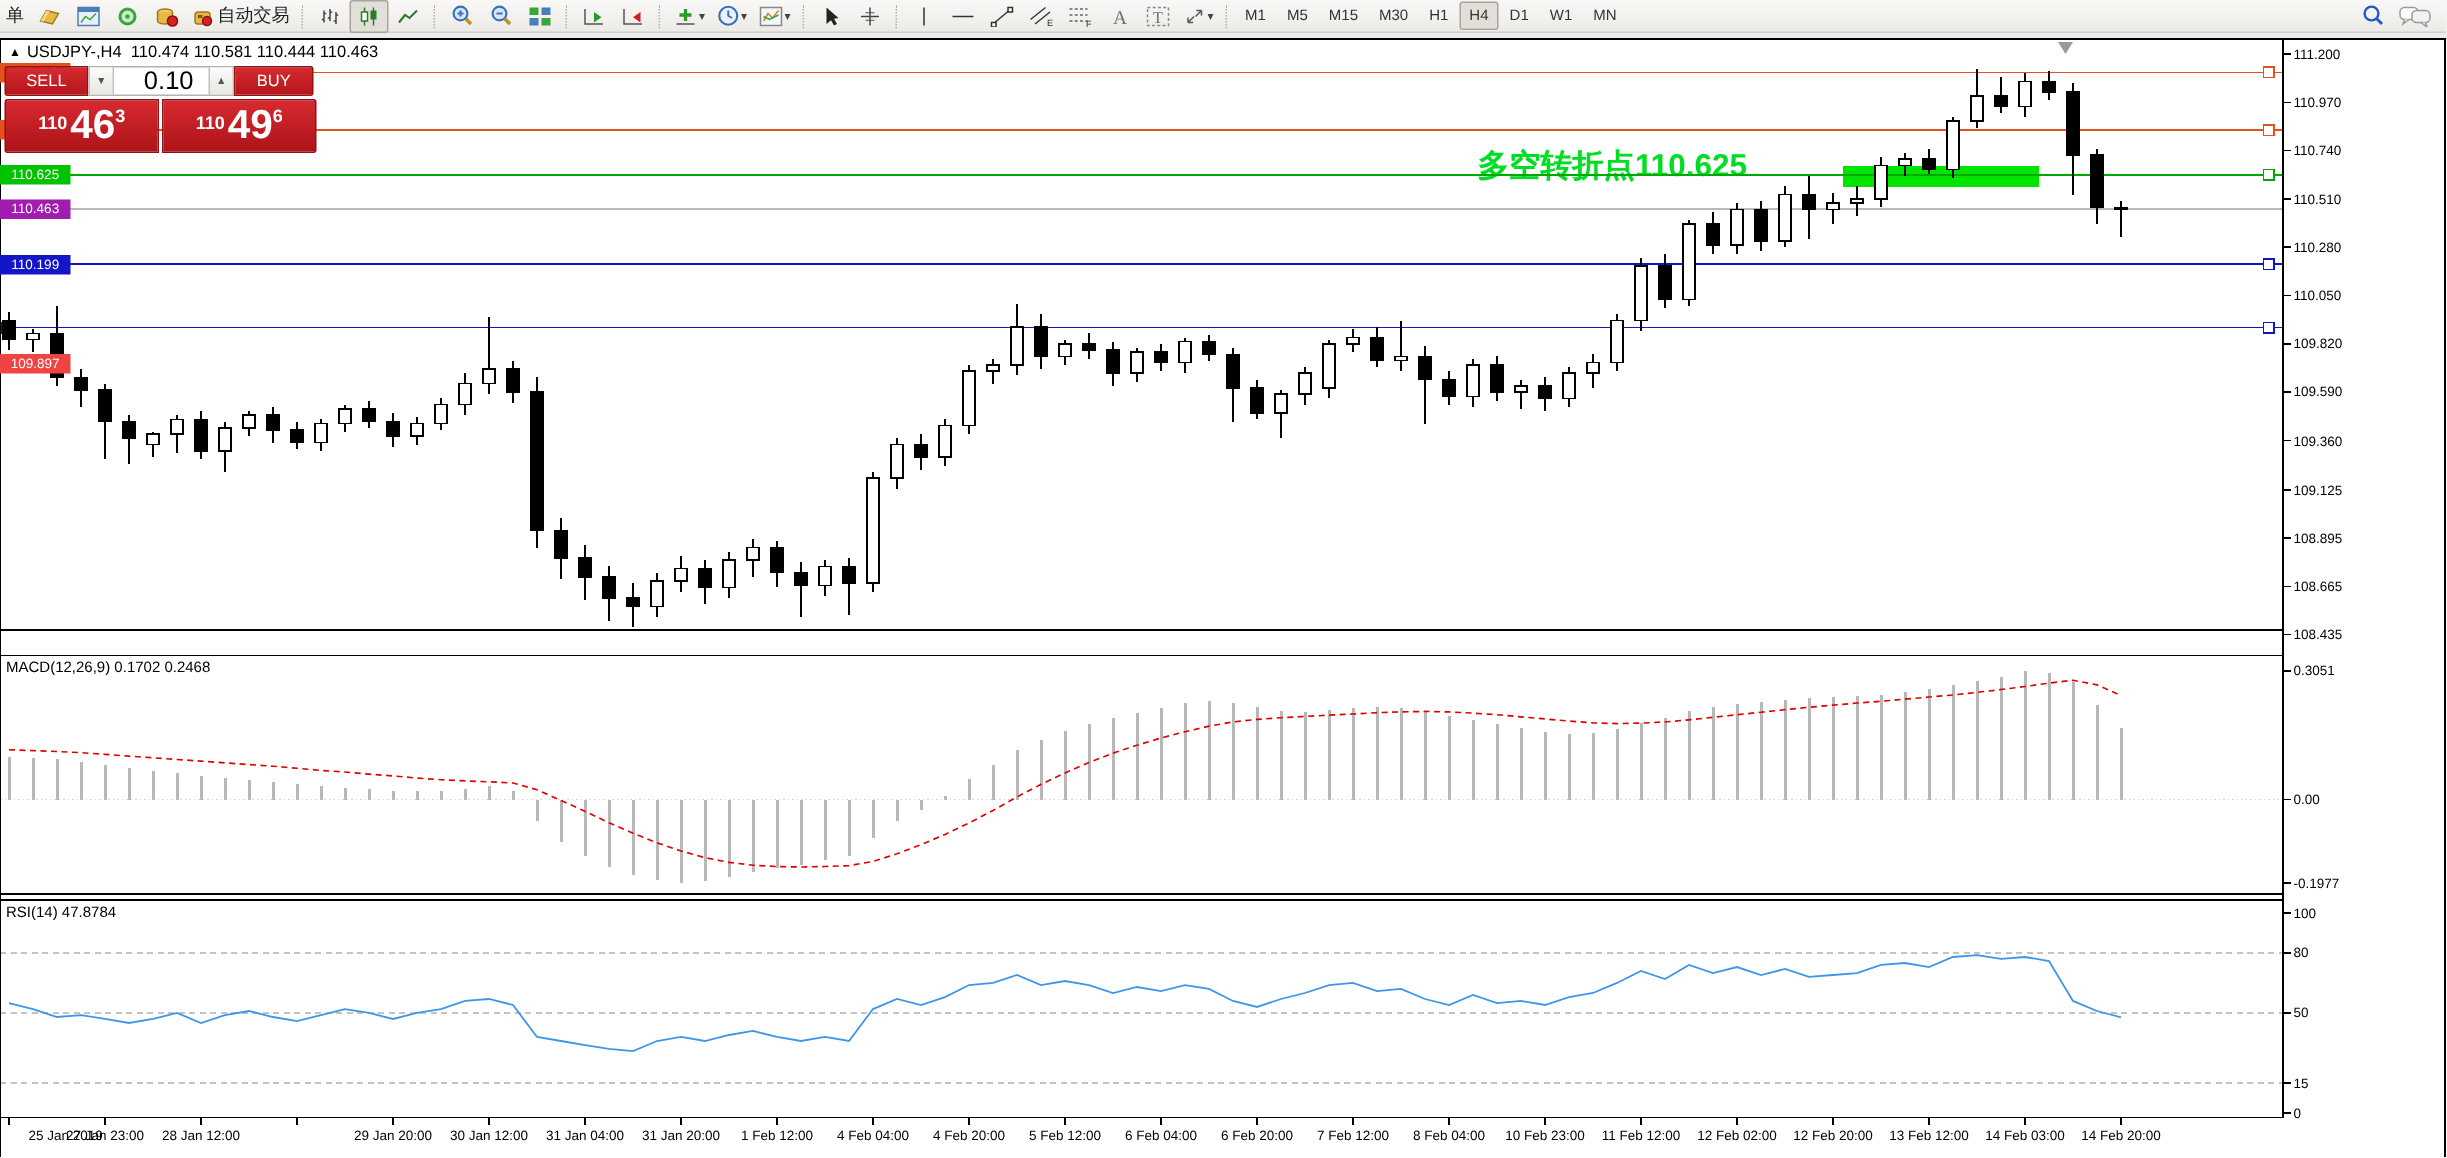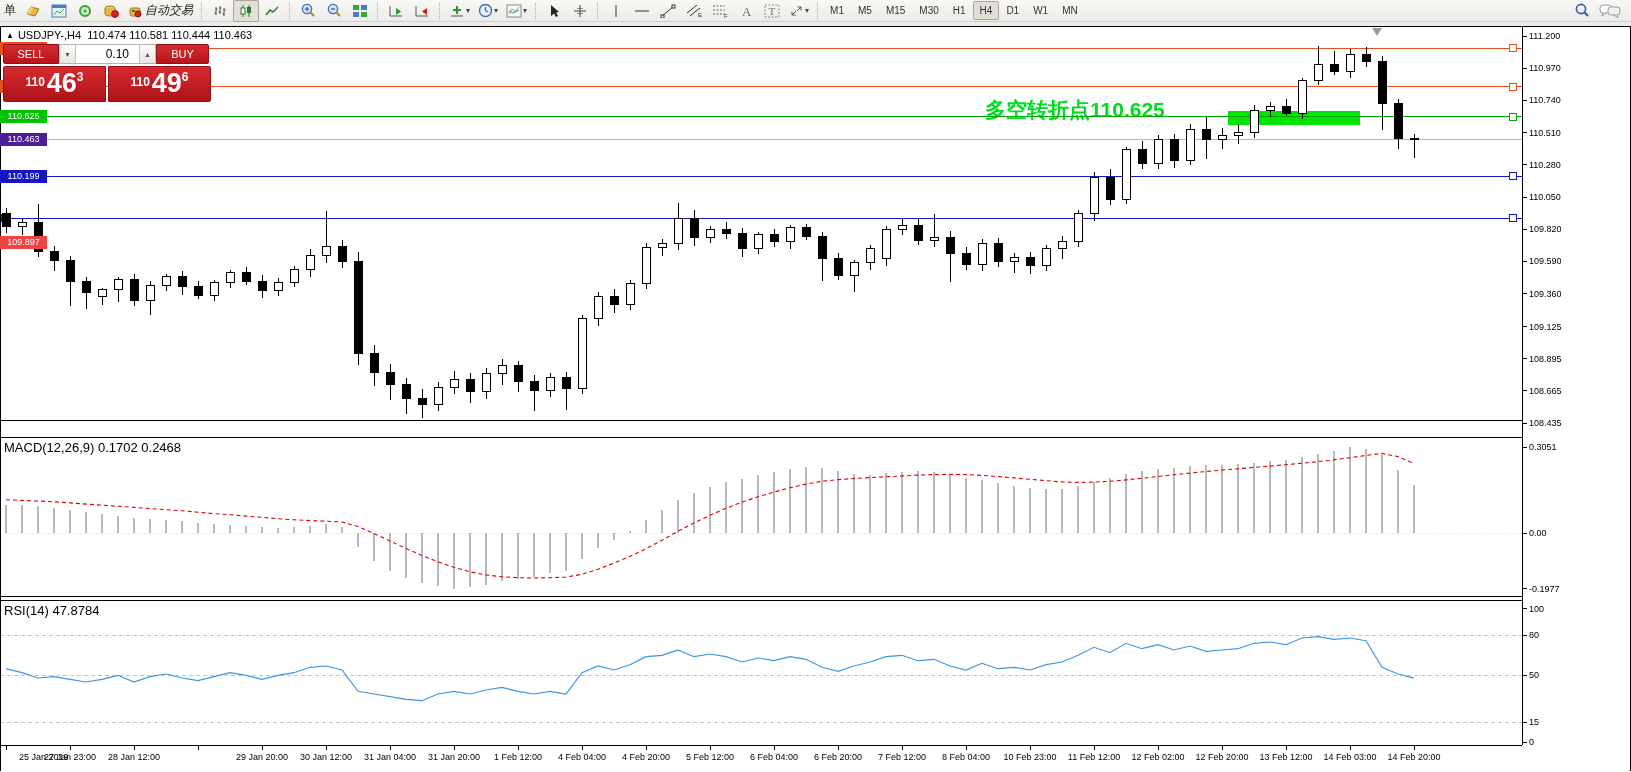--- a/index.html
+++ b/index.html
@@ -10,51 +10,51 @@
     background:linear-gradient(#f9f8f6,#edebe7);border-bottom:1px solid #d2cec8;
     display:flex;align-items:center;padding-left:3px;box-sizing:border-box;z-index:10;}
   .tbi{width:24px;height:20px;display:inline-flex;align-items:center;justify-content:center;
        flex:0 0 auto;border:1px solid transparent;border-radius:2px;}
   .tbi.wide{width:auto;padding:0 3px;}
   .tbi.active{background:#e2dfd9;border:1px solid #aaa69e;}
   .tbi svg{display:block;}
   .caret{font-size:8px;color:#444;margin-left:1px;}
   .sep{width:1px;height:16px;border-left:1px dotted #b3afa8;margin:0 4px;flex:0 0 auto;}
   .menu-frag{font-size:12px;color:#222;margin:0 4px 0 1px;}
-  .at-label{font-size:12px;color:#222;margin-left:3px;font-style:italic;}
+  .at-label{font-size:12px;color:#222;margin-left:3px;}
   .tf{font-size:10px;color:#333;padding:3px 6px;border:1px solid transparent;border-radius:2px;flex:0 0 auto;}
   .tf.active{background:#e2dfd9;border:1px solid #aaa69e;}
   .tb-spacer{flex:1 1 auto;}
   
   .chart-window{position:absolute;left:0;top:26px;width:1631px;height:746px;background:#fff;z-index:0;}
   .annotation{position:absolute;z-index:1;font-weight:bold;font-size:21px;color:#00dd22;
               text-shadow:0 0 1px #e8ffe8;white-space:nowrap;}
   #gfx{position:absolute;left:0;top:0;z-index:2;pointer-events:none;}
   #gfx[data-interactable="true"]{pointer-events:auto;}
   .labels{position:absolute;left:0;top:0;width:1631px;height:772px;z-index:3;pointer-events:none;}
   .axis-lab{position:absolute;font-size:9px;color:#000;white-space:nowrap;}
   .time-lab{position:absolute;font-size:9px;color:#000;white-space:nowrap;text-align:center;width:76px;}
   .price-tag{position:absolute;left:1524px;width:47px;height:13px;color:#fff;font-size:9px;
              line-height:13px;text-align:center;white-space:nowrap;}
-  .pane-lab{position:absolute;font-size:13px;color:#000;z-index:3;white-space:nowrap;}
+  .pane-lab{position:absolute;font-size:10px;color:#000;z-index:3;white-space:nowrap;}
   .quote-title{position:absolute;left:6px;top:29px;font-size:11px;color:#000;z-index:3;white-space:nowrap;}
   .quote-title .tri{font-size:8px;vertical-align:1px;margin-right:4px;}
   .shift-tri{position:absolute;left:1372px;top:28px;width:0;height:0;z-index:3;
              border-left:5px solid transparent;border-right:5px solid transparent;border-top:8px solid #9a9a9a;}
   
   .trade-panel{position:absolute;left:3px;top:44px;width:209px;z-index:6;font-family:"Liberation Sans",sans-serif;}
   .tp-row1{display:flex;height:20px;}
   .btn-red{background:linear-gradient(#d62a30,#b5161c);color:#fff;border:1px solid #951015;
            font-size:11px;display:flex;align-items:center;justify-content:center;box-sizing:border-box;}
   .tp-sell{width:56px;border-radius:2px 0 0 2px;}
   .tp-buy{width:53px;border-radius:0 2px 2px 0;}
   .vol-wrap{width:97px;display:flex;border-top:1px solid #b6b2ac;border-bottom:1px solid #b6b2ac;box-sizing:border-box;background:#fff;}
   .vol-btn{width:15px;background:linear-gradient(#fbfbfa,#e8e6e2);border-left:1px solid #c4c0ba;border-right:1px solid #c4c0ba;
            font-size:7px;color:#555;display:flex;align-items:center;justify-content:center;}
-  .vol-val{flex:1;font-size:12px;color:#000;display:flex;align-items:center;justify-content:flex-end;padding-right:10px;}
+  .vol-val{flex:1;font-size:17px;color:#000;display:flex;align-items:center;justify-content:flex-end;padding-right:10px;}
   .tp-row2{display:flex;margin-top:2px;height:36px;}
   .tp-price{width:103px;background:linear-gradient(#d62a30,#ad1318);border:1px solid #951015;box-sizing:border-box;
             color:#fff;display:flex;align-items:center;justify-content:center;padding-bottom:2px;}
   .tp-price.left{margin-right:1px;border-radius:2px 0 0 2px;}
   .tp-price.right{margin-left:1px;border-radius:0 2px 2px 0;}
   .pp{font-size:12px;font-weight:bold;margin-bottom:3px;}
   .pb{font-size:27px;font-weight:bold;line-height:27px;margin-left:2px;}
   .ps{font-size:12px;font-weight:bold;margin-bottom:13px;}
 </style>
 </head>
@@ -627,21 +627,21 @@
     <div class="axis-lab" data-interactable="false" style="left: 1529px; top: 288.6px;">109.360</div>
     <div class="axis-lab" data-interactable="false" style="left: 1529px; top: 321.5px;">109.125</div>
     <div class="axis-lab" data-interactable="false" style="left: 1529px; top: 353.7px;">108.895</div>
     <div class="axis-lab" data-interactable="false" style="left: 1529px; top: 385.9px;">108.665</div>
     <div class="axis-lab" data-interactable="false" style="left: 1529px; top: 418.1px;">108.435</div>
     <div class="price-tag" data-interactable="false" style="left: 0px; top: 41.68px; background: rgb(226, 82, 28);">111.113</div>
     <div class="price-tag" data-interactable="false" style="left: 0px; top: 80.18px; background: rgb(226, 82, 28);">110.838</div>
     <div class="price-tag" data-interactable="false" style="left: 0px; top: 110px; background: rgb(0, 195, 0);">110.625</div>
     <div class="price-tag" data-interactable="false" style="left: 0px; top: 169.64px; background: rgb(20, 20, 200);">110.199</div>
     <div class="price-tag" data-interactable="false" style="left: 0px; top: 211.92px; background: #ef4444; margin-top: 24px;">109.897</div>
-    <div class="price-tag" data-interactable="false" style="left: 0px; top: 132.68px; background: #4c1d95;">110.463</div>
+    <div class="price-tag" data-interactable="false" style="left: 0px; top: 132.68px; background: #a21caf;">110.463</div>
     <div class="axis-lab" data-interactable="false" style="left: 1529px; top: 442.267px;">0.3051</div>
     <div class="axis-lab" data-interactable="false" style="left: 1529px; top: 528px;">0.00</div>
     <div class="axis-lab" data-interactable="false" style="left: 1529px; top: 583.554px;">-0.1977</div>
     <div class="axis-lab" data-interactable="false" style="left: 1529px; top: 603.667px;">100</div>
     <div class="axis-lab" data-interactable="false" style="left: 1529px; top: 630.333px;">80</div>
     <div class="axis-lab" data-interactable="false" style="left: 1529px; top: 670.333px;">50</div>
     <div class="axis-lab" data-interactable="false" style="left: 1529px; top: 717px;">15</div>
     <div class="axis-lab" data-interactable="false" style="left: 1529px; top: 737px;">0</div>
     <div class="time-lab" data-interactable="false" style="left: 2px; top: 752px; text-align: left; padding-left: 17px;">25 Jan 2019</div>
     <div class="time-lab" data-interactable="false" style="left: 32px; top: 752px;">27 Jan 23:00</div>

